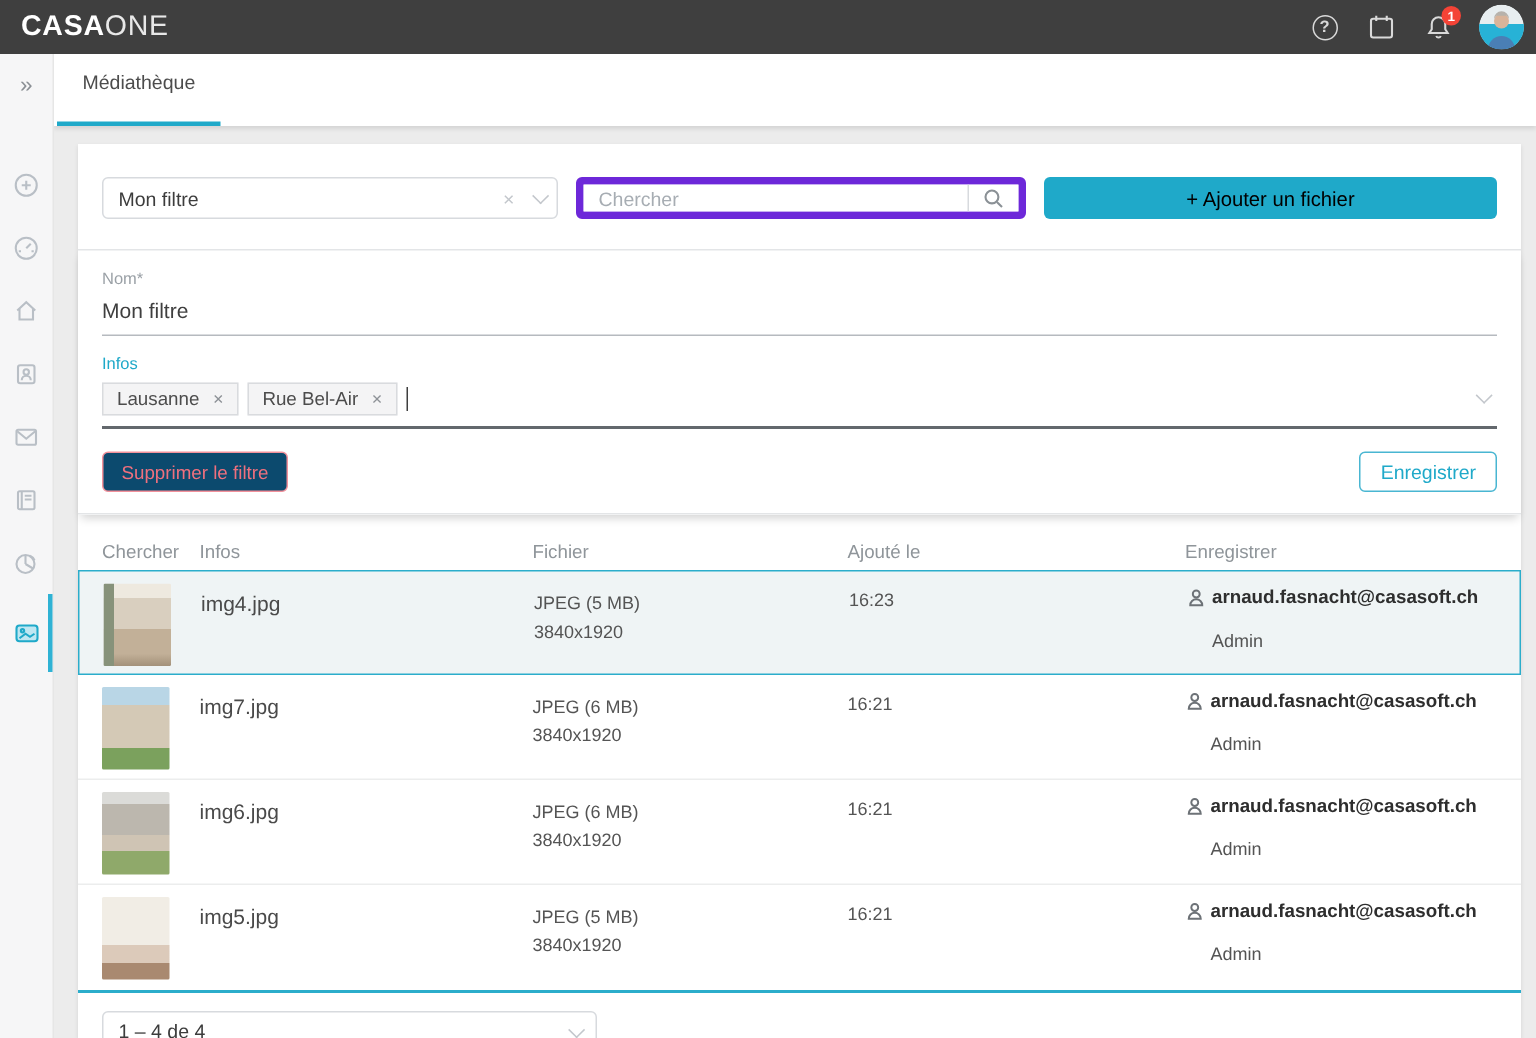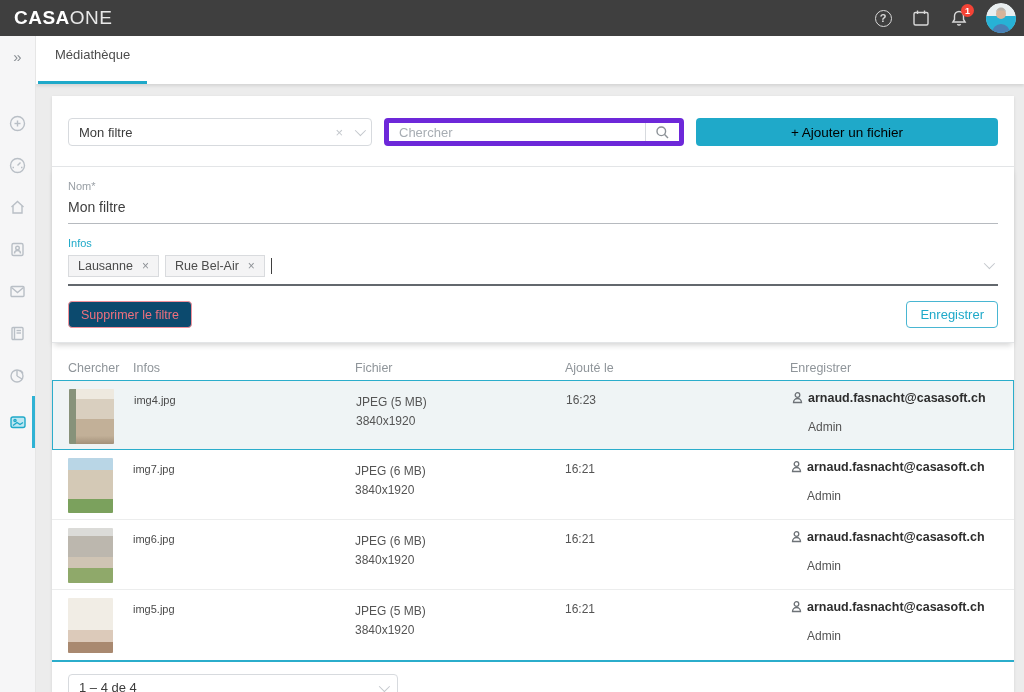--- a/index.html
+++ b/index.html
@@ -92,25 +92,25 @@
     cursor:pointer; align-items:start; }
   .trow.selected { background:#eff4f5; border:1px solid #2badcb; border-bottom:1px solid #2badcb; }
   .trow:first-of-type { border-top:1px solid #2badcb; }
   .tbl-bottom { border-bottom:2px solid #2badcb; }
   .thumb { width:45px; height:55px; border-radius:1px; }
   .thumb-0 { background:linear-gradient(90deg,#87927a 0 16%,rgba(0,0,0,0) 16%),
     linear-gradient(180deg,#eee9df 0 18%,#d9cfbf 18% 55%,#c2b098 55% 85%,#a3917a 100%); }
   .thumb-1 { background:linear-gradient(180deg,#b9d6e6 0 22%,#d4c9b6 22% 74%,#7ba15d 74%); }
   .thumb-2 { background:linear-gradient(180deg,#dbdbd8 0 14%,#bcb7ae 14% 52%,#cfc4b4 52% 72%,#8fa96a 72%); }
   .thumb-3 { background:linear-gradient(180deg,#f1ede5 0 58%,#dccaba 58% 80%,#a98970 80%); }
-  .c-name { font-size:11px; color:#4a4a4a; padding-top:5px; }
+  .c-name { font-size:14px; color:#4a4a4a; padding-top:5px; }
   .c-file { font-size:12px; color:#545454; line-height:1.55; padding-top:4px; }
   .c-time { font-size:12px; color:#545454; padding-top:4px; }
   .c-user { padding-top:2px; }
-  .user-line { display:flex; align-items:flex-start; gap:4px; font-size:12.5px; font-weight:700; color:#2e2e2e; }
+  .user-line { display:flex; align-items:flex-end; gap:4px; font-size:12.5px; font-weight:700; color:#2e2e2e; }
   .user-line svg { stroke:#6d7277; fill:none; stroke-width:1.3; flex:none; }
   .role { font-size:12px; color:#545454; margin-top:15px; margin-left:17px; }
 
   
   .pager { margin:12px 16px 0 16px; width:330px; height:27px; border:1px solid #d7dade;
     border-radius:4px; display:flex; align-items:center; padding:0 10px; font-size:13px;
     color:#3c3c3c; cursor:pointer; }
   .pager .val { flex:1; }
 </style>
 </head>

